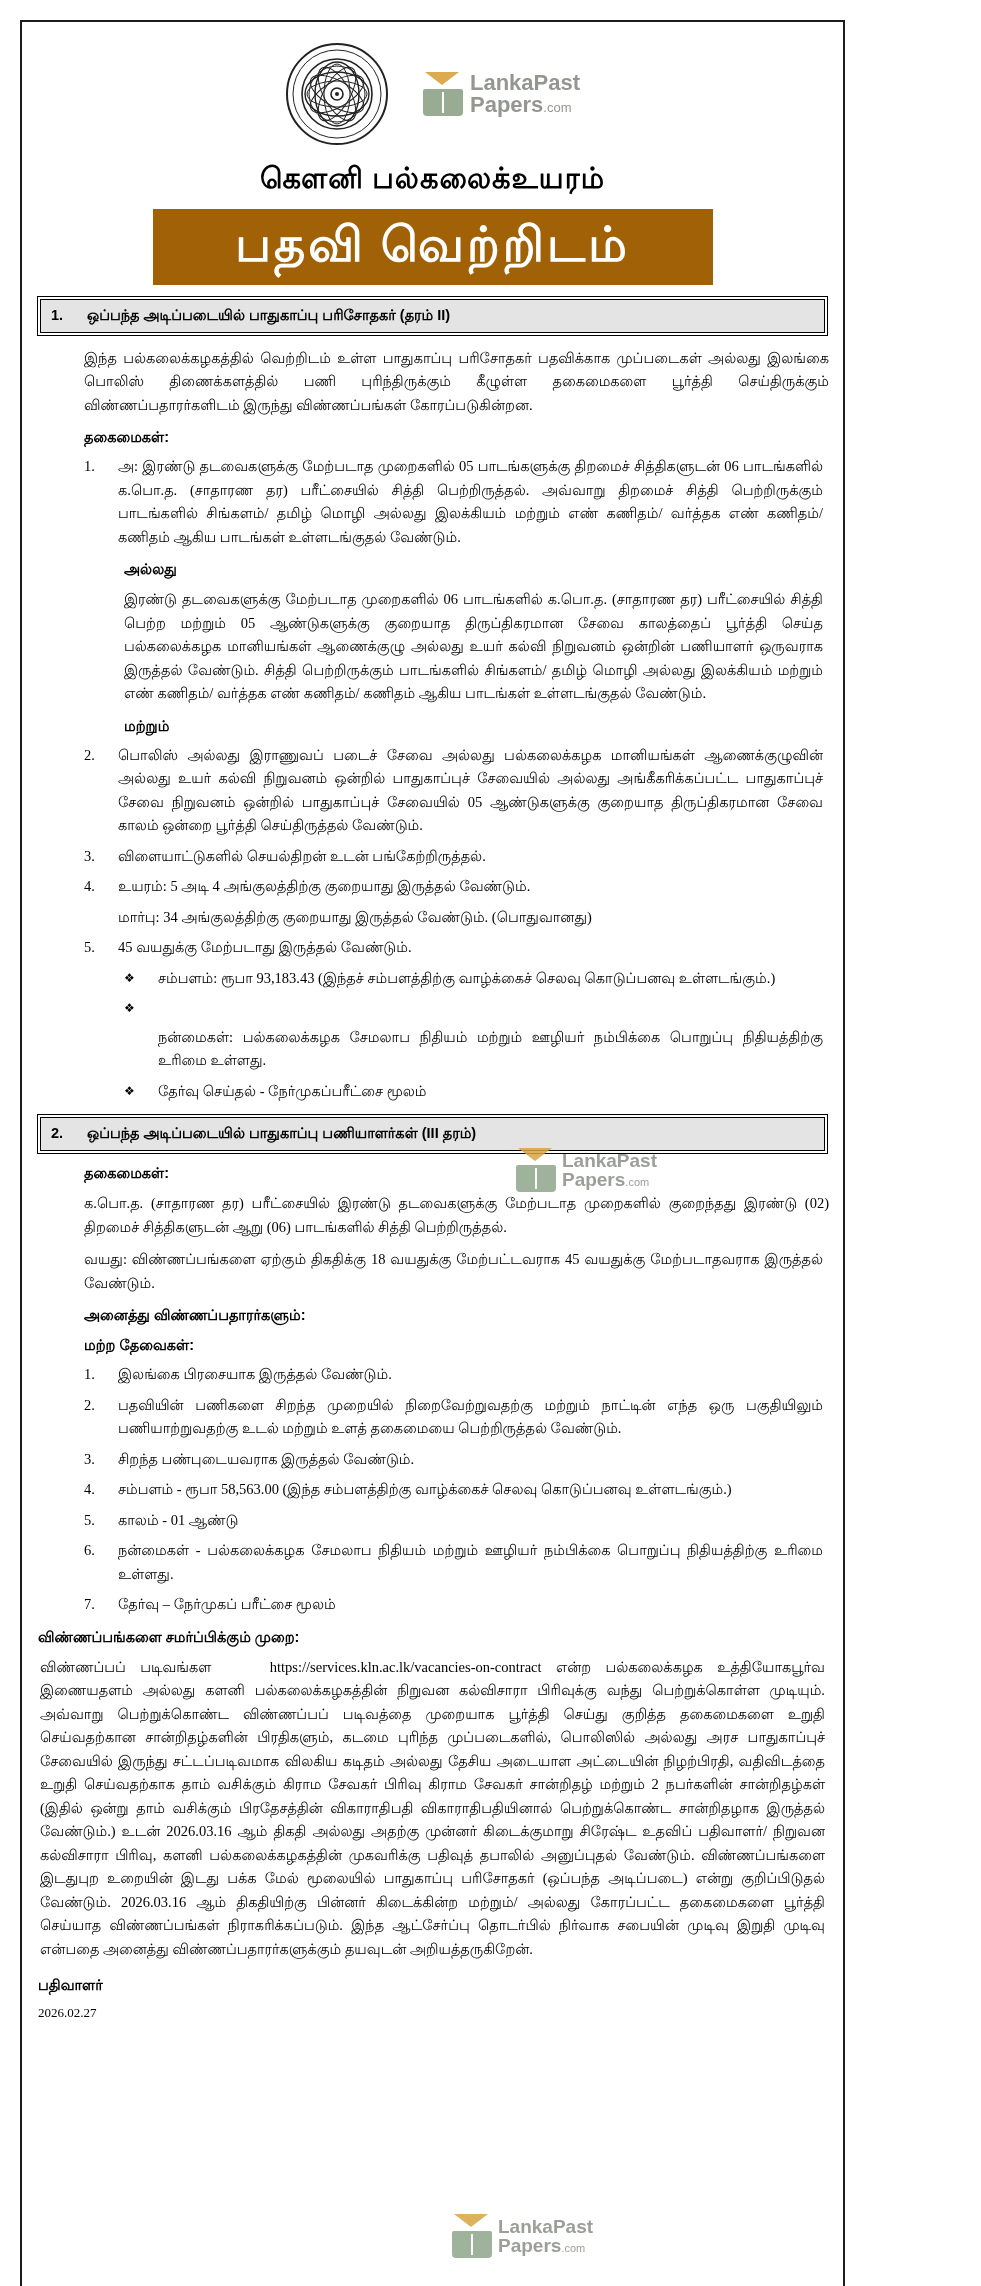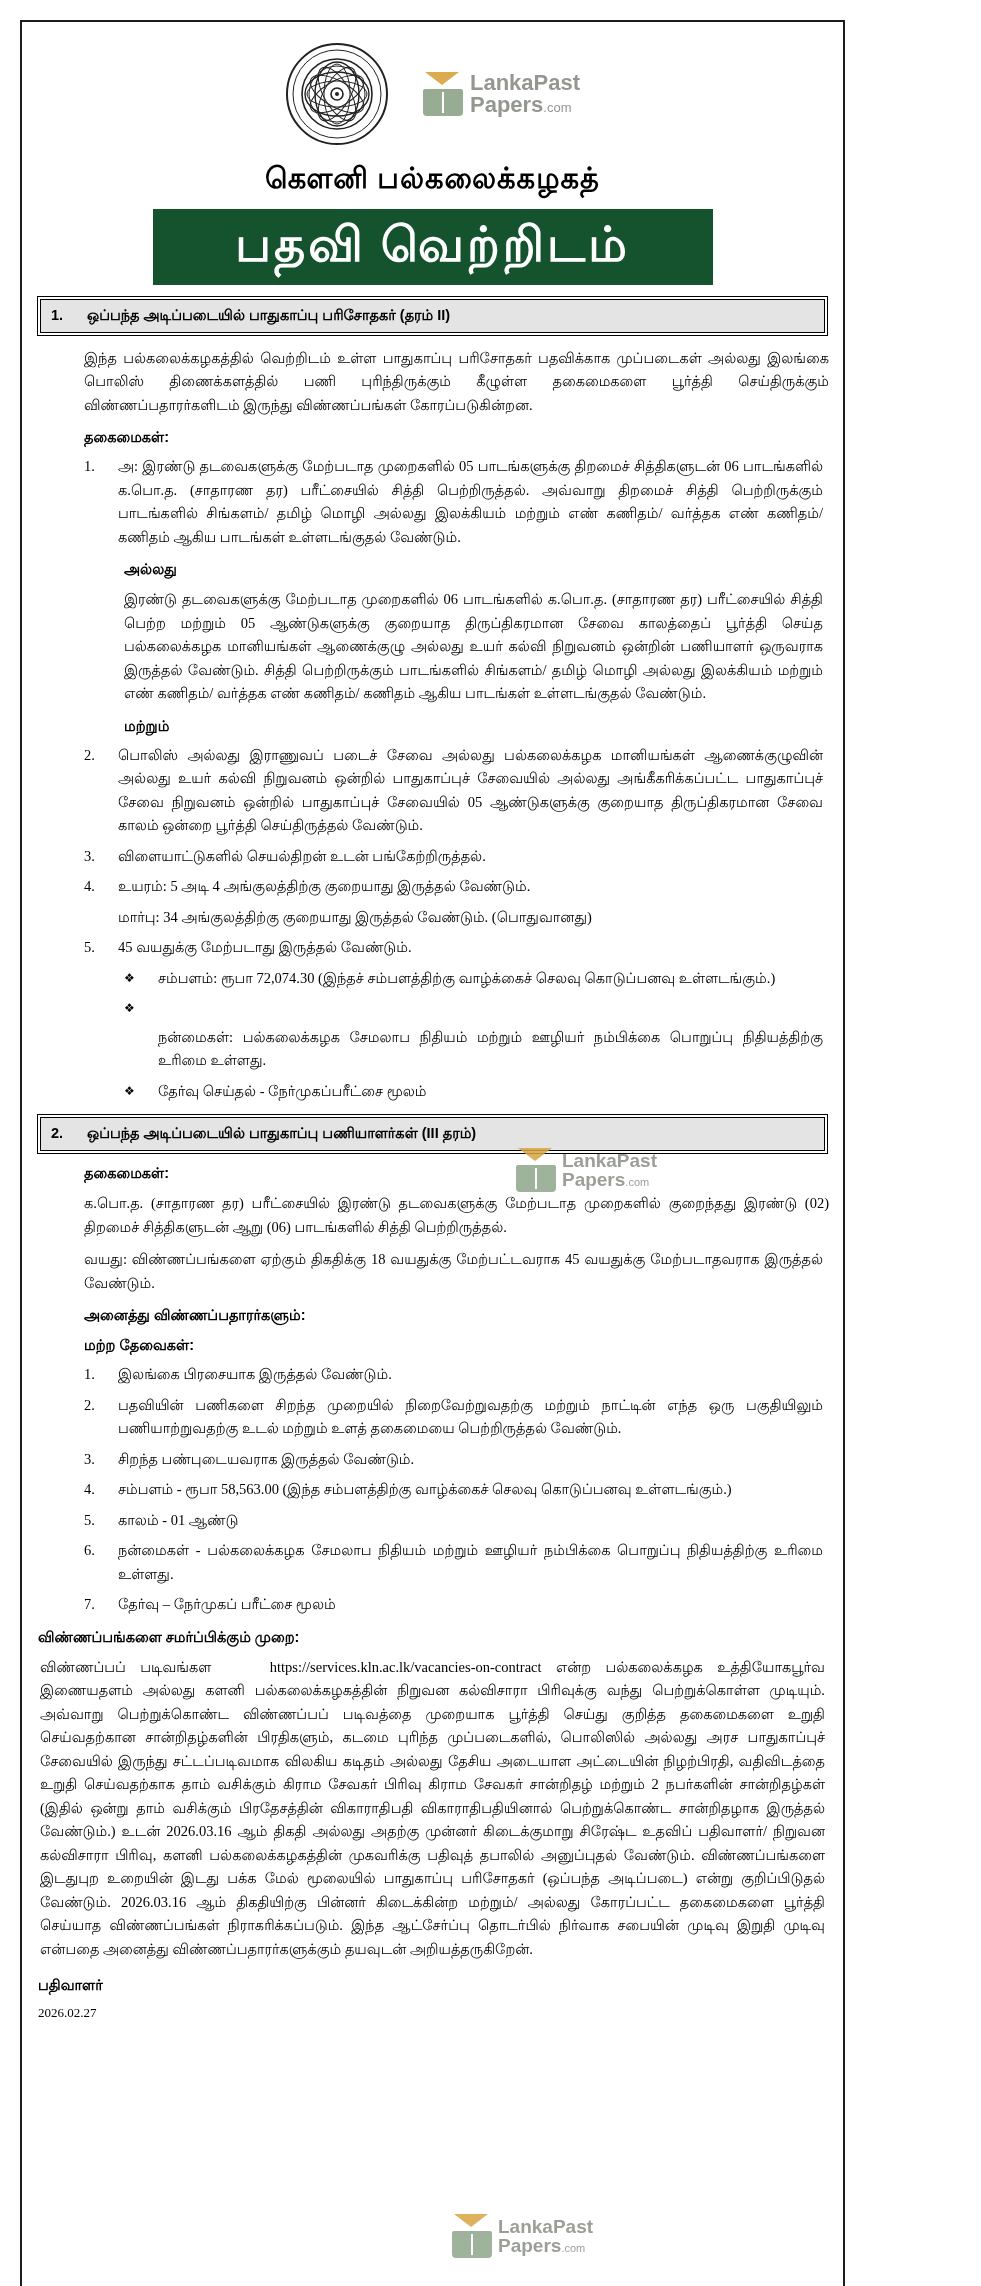--- a/index.html
+++ b/index.html
@@ -92,21 +92,21 @@
   .wm-text .dotcom { font-size: 13px; font-weight: 400; }
 
   .uni-name {
     font-family: "Liberation Serif", serif;
     font-size: 29px;
     font-weight: 700;
     letter-spacing: 1px;
     margin: 12px 0 10px 0;
   }
   .banner {
-    background: #14532d;
+    background: #a16207;
     color: #fff;
     margin: 0 auto 12px auto;
     width: 560px;
     padding: 10px 0 14px 0;
     font-size: 48px;
     font-weight: 700;
     letter-spacing: 3px;
     line-height: 1.08;
   }
 
@@ -235,21 +235,21 @@
             <div class="cap"></div>
               <div class="book"></div>
           </div>
           <div class="wm-text">
             <div>LankaPast</div>
             <div class="l2"><span>Papers</span><span class="dotcom">.com</span></div>
           </div>
         </div>
       </div>
 
-      <div class="uni-name">கௌனி பல்கலைக்கழகத்</div>
+      <div class="uni-name">கௌனி பல்கலைக்உயரம்</div>
       <div class="banner">பதவி வெற்றிடம்</div>
     </div>
 
     <div class="section-bar">
       <span class="num">1.</span>
       <span>ஒப்பந்த அடிப்படையில் பாதுகாப்பு பரிசோதகர் (தரம் II)</span>
     </div>
 
     <div class="para indent">இந்த பல்கலைக்கழகத்தில் வெற்றிடம் உள்ள பாதுகாப்பு பரிசோதகர் பதவிக்காக முப்படைகள் அல்லது இலங்கை பொலிஸ் திணைக்களத்தில் பணி புரிந்திருக்கும் கீழுள்ள தகைமைகளை பூர்த்தி செய்திருக்கும் விண்ணப்பதாரர்களிடம் இருந்து விண்ணப்பங்கள் கோரப்படுகின்றன.</div>
 
@@ -281,21 +281,21 @@
       <span class="marker"></span>
       <span class="body">மார்பு: 34 அங்குலத்திற்கு குறையாது இருத்தல் வேண்டும். (பொதுவானது)</span>
     </div>
     <div class="li lvl1">
       <span class="marker">5.</span>
       <span class="body">45 வயதுக்கு மேற்படாது இருத்தல் வேண்டும்.</span>
     </div>
 
     <div class="li lvl2 diamond">
       <span class="marker">❖</span>
-      <span class="body" style="font-size:14.5px;line-height:1.62;">சம்பளம்: ரூபா  72,074.30  (இந்தச்  சம்பளத்திற்கு  வாழ்க்கைச்  செலவு  கொடுப்பனவு  உள்ளடங்கும்.)</span>
+      <span class="body" style="font-size:14.5px;line-height:1.62;">சம்பளம்: ரூபா  93,183.43  (இந்தச்  சம்பளத்திற்கு  வாழ்க்கைச்  செலவு  கொடுப்பனவு  உள்ளடங்கும்.)</span>
     </div>
     <div class="li lvl2 diamond">
       <span class="marker">❖</span>
       <span class="body" style="font-size:14.5px;line-height:1.62;margin-top:29px;">நன்மைகள்: பல்கலைக்கழக சேமலாப நிதியம் மற்றும் ஊழியர் நம்பிக்கை பொறுப்பு நிதியத்திற்கு உரிமை உள்ளது.</span>
     </div>
     <div class="li lvl2 diamond">
       <span class="marker">❖</span>
       <span class="body" style="font-size:14.5px;line-height:1.62;">தேர்வு செய்தல் - நேர்முகப்பரீட்சை மூலம்</span>
     </div>
 

